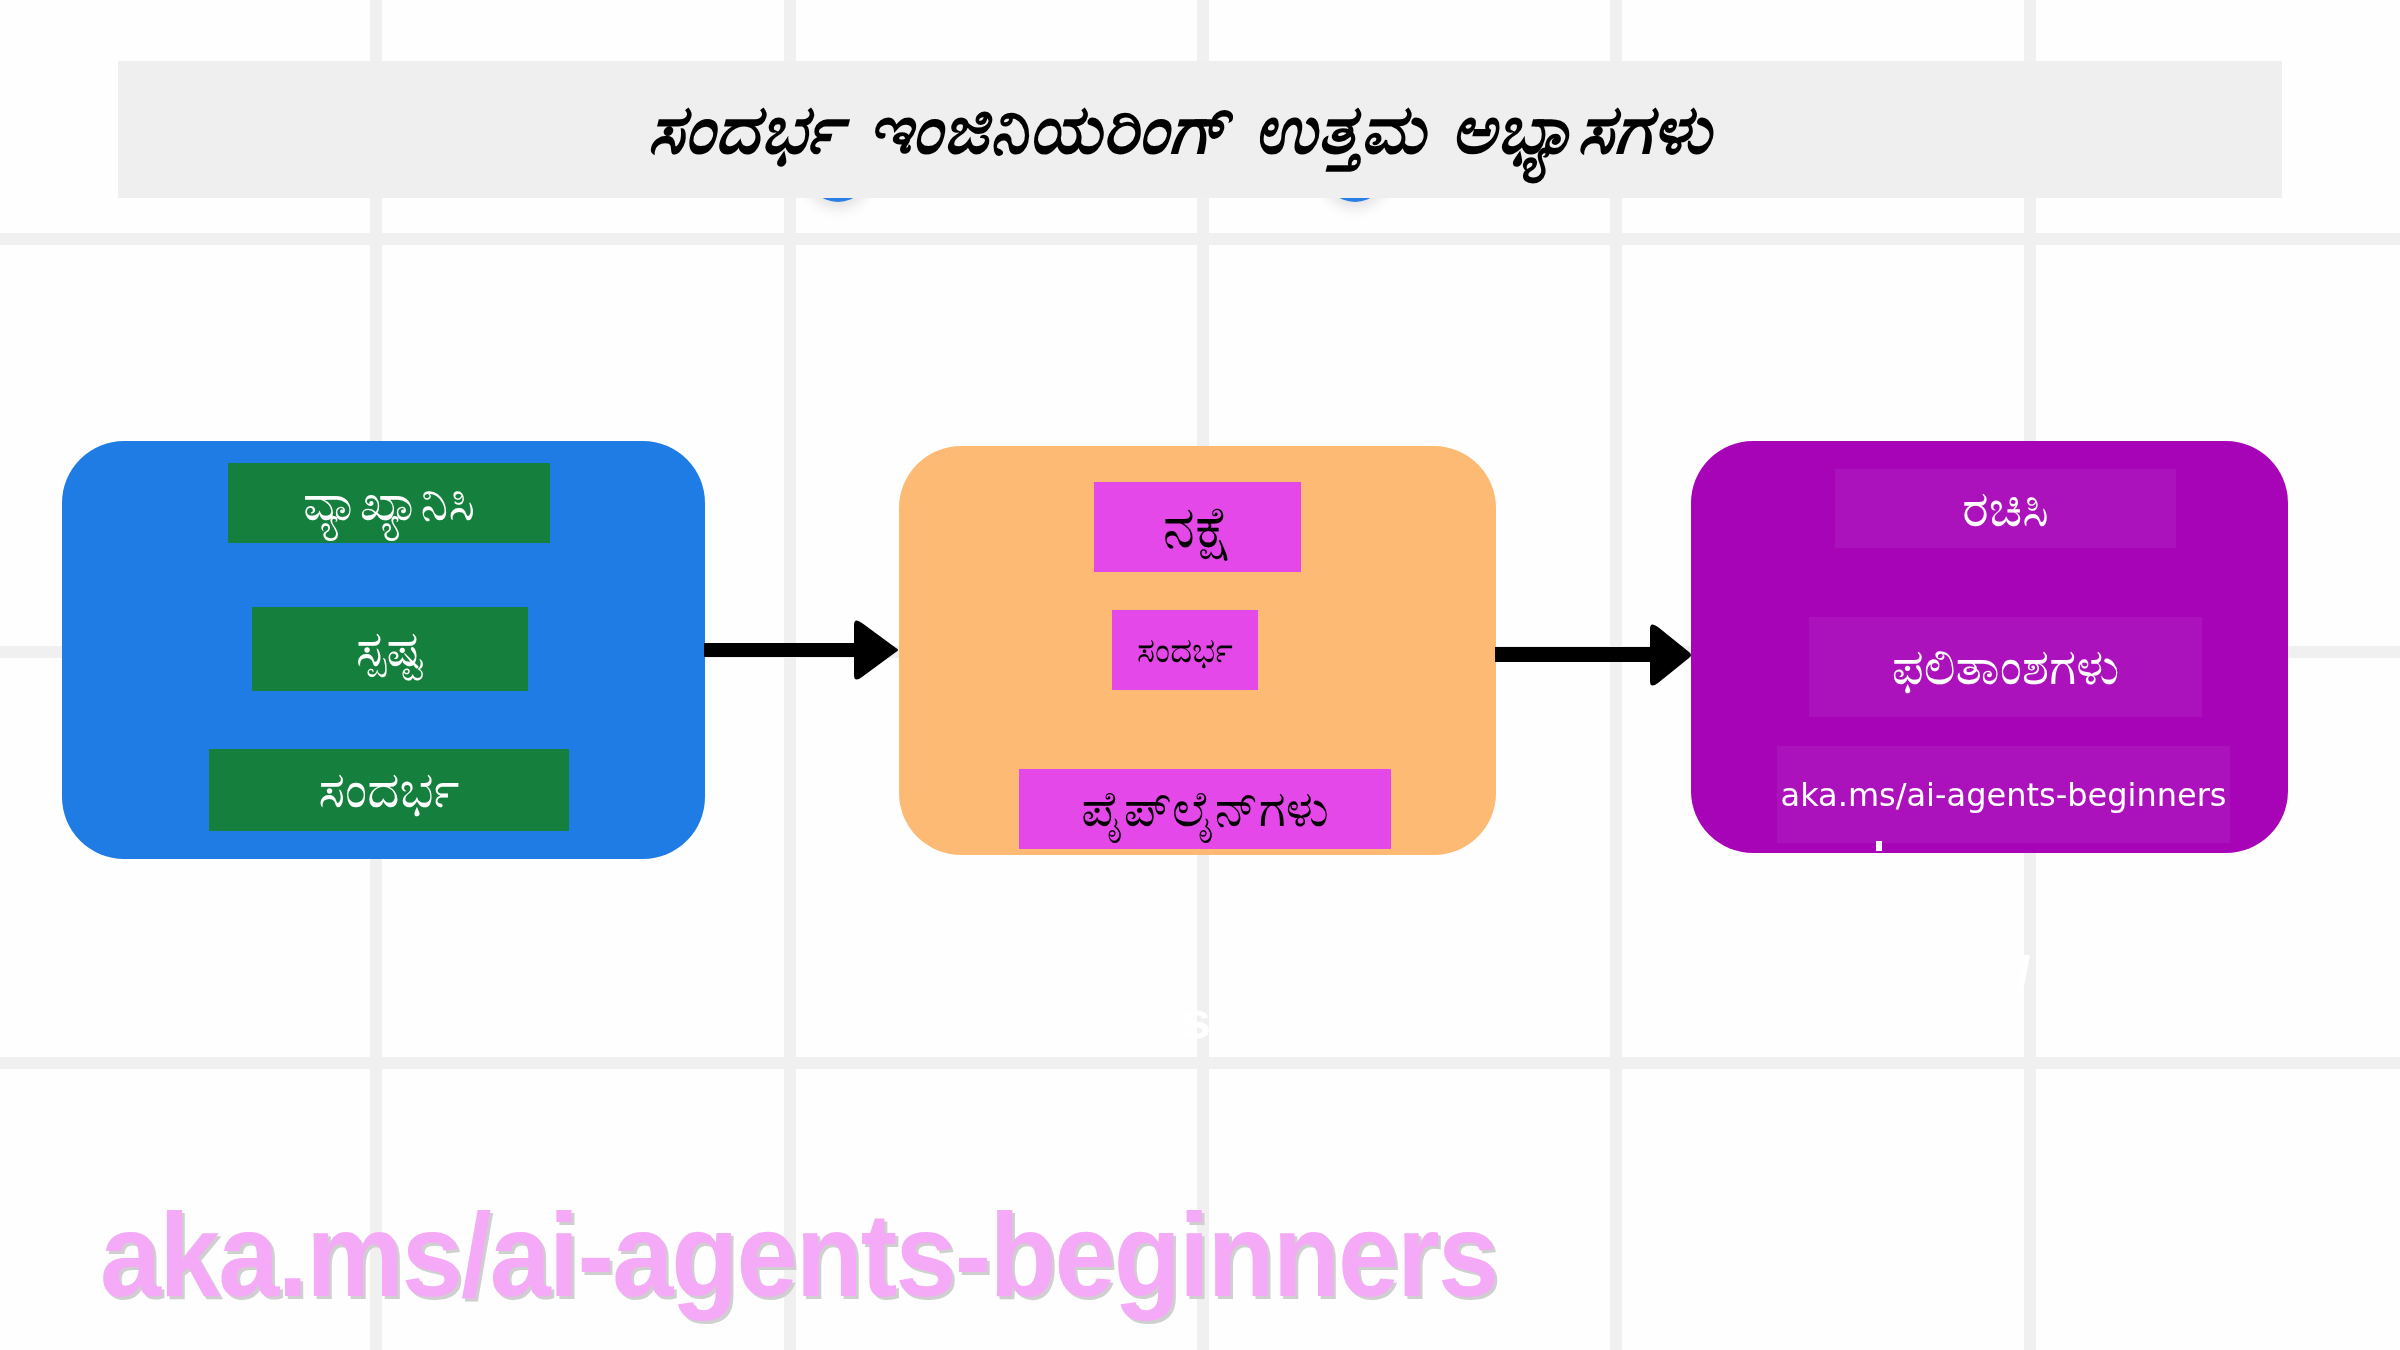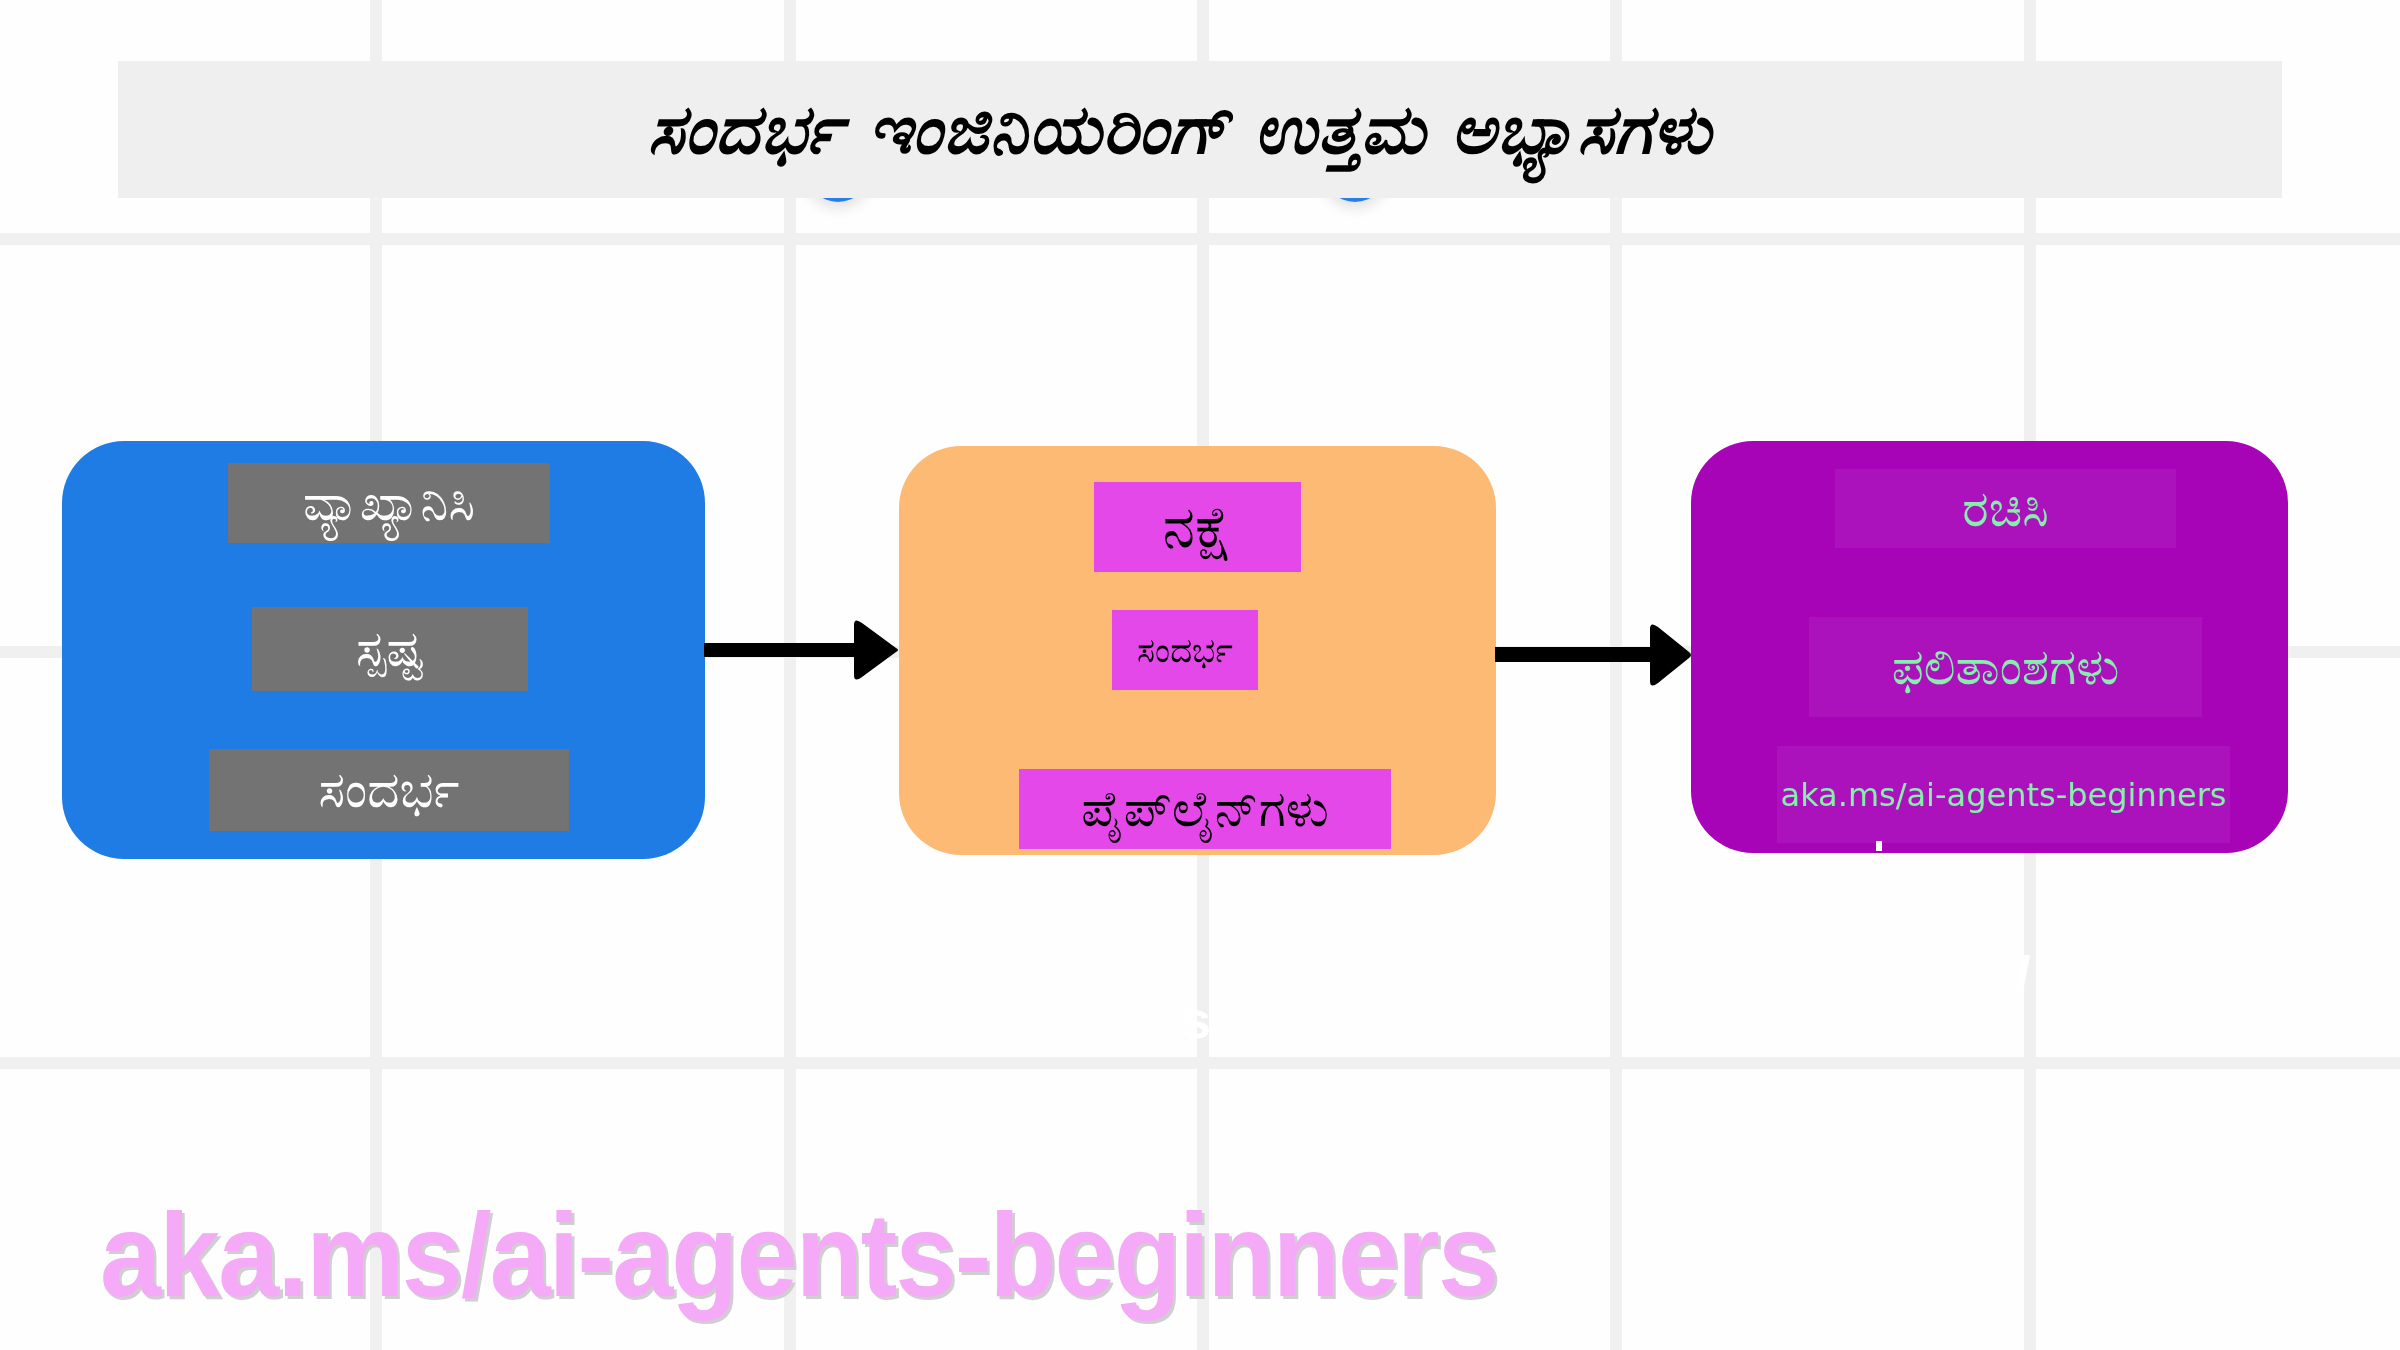--- a/index.html
+++ b/index.html
@@ -30,23 +30,23 @@
     position: absolute; border-radius: 62px;
   }
   .stage-blue   { left: 62px;   top: 441px; width: 643px; height: 418px; background: #207CE5; }
   .stage-pink   { left: 899px;  top: 446px; width: 597px; height: 409px; background: #fdba74; }
   .stage-purple { left: 1691px; top: 441px; width: 597px; height: 412px; background: #A703B7; }
 
   .label {
     position: absolute; display: flex; align-items: center; justify-content: center;
     white-space: nowrap; line-height: 1;
   }
-  .stage-blue .label   { background: #737373; color: #FFFFFF; font-size: 50px; }
+  .stage-blue .label   { background: #15803d; color: #FFFFFF; font-size: 50px; }
   .stage-pink .label   { background: #E448E8; color: #000000; font-size: 50px; }
-  .stage-purple .label { background: #AC12BC; color: #86efac; font-size: 50px; }
+  .stage-purple .label { background: #AC12BC; color: #ffffff; font-size: 50px; }
 
   .arrow { position: absolute; }
 
   .watermark {
     position: absolute; left: 100px; top: 1196px;
     font-family: "Liberation Sans", sans-serif; font-weight: bold;
     font-size: 118px; color: #F5AAF7; letter-spacing: -2px;
     text-shadow: 3px 3px 0 #CFCFCF; line-height: 1;
     transform: scaleX(0.93); transform-origin: left top;
     white-space: nowrap;

